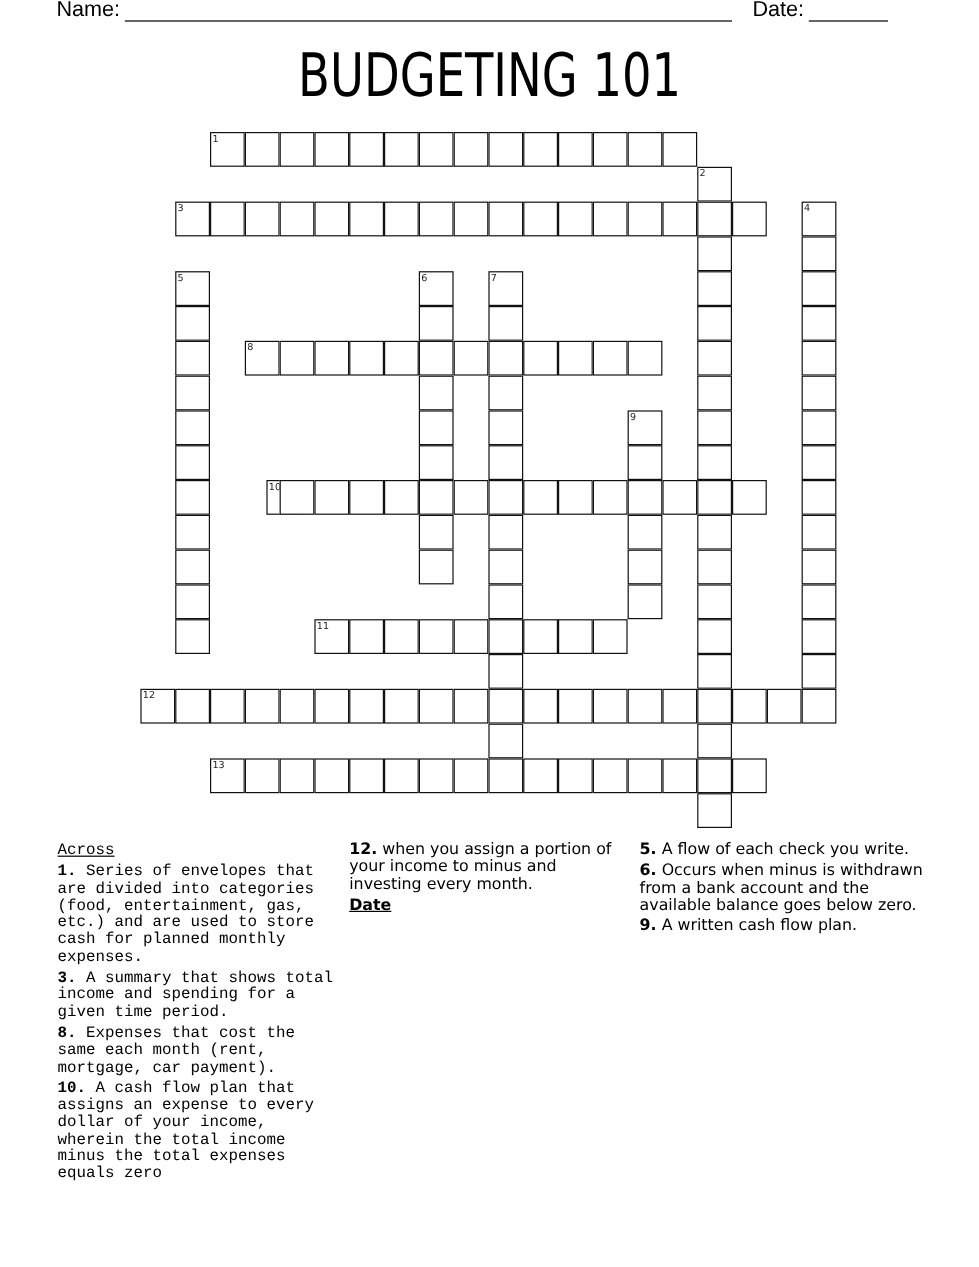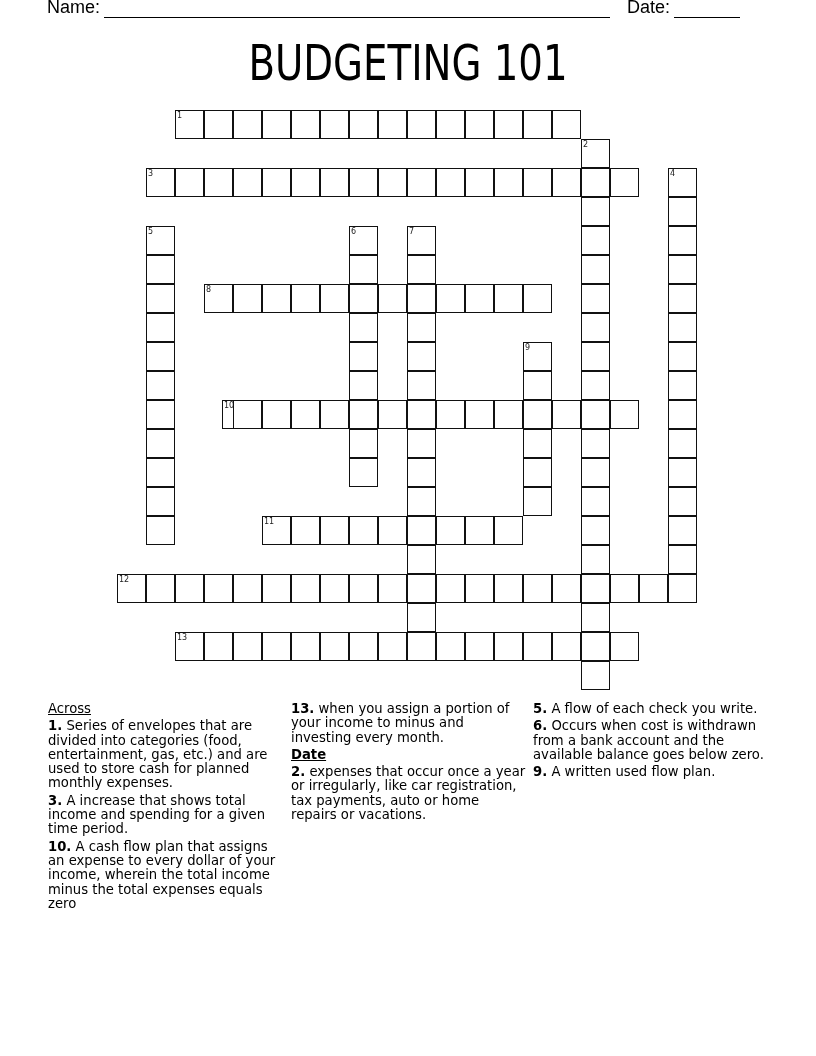--- a/index.html
+++ b/index.html
@@ -6,21 +6,21 @@
   body { width: 816px; height: 1056px; position: relative; overflow: hidden; font-family: "DejaVu Sans", sans-serif; color: #000; }
   .hdr { position: absolute; top: -3px; font-family: "Liberation Sans", sans-serif; font-size: 18px; }
   #name-label { left: 47px; }
   #date-label { left: 627px; }
   .blank { display: inline-block; border-bottom: 1px solid #000; height: 16px; vertical-align: bottom; margin-left: 4px; }
   #title { position: absolute; top: 34px; left: 0; width: 816px; text-align: center; font-family: "DejaVu Sans", sans-serif; font-size: 50px; font-stretch: condensed; letter-spacing: 0px; transform: scaleX(0.86); transform-origin: center; }
   #grid { position: absolute; left: 117px; top: 110px; width: 580px; height: 580px; }
   .cell { position: absolute; width: 29px; height: 29px; box-sizing: border-box; border: 1.5px solid #111; background: #fff; }
   .cell .num { position: absolute; left: 1px; top: 0px; font-size: 8px; line-height: 9px; font-family: "DejaVu Sans", sans-serif; color: #222; }
   .col { position: absolute; top: 702px; font-size: 13.2px; line-height: 14.3px; }
-  #col1 { left: 48px; width: 232px; }
+  #col1 { left: 48px; width: 232px; font-family: Liberation Mono, monospace; }
   #col2 { left: 291px; width: 236px; }
   #col3 { left: 533px; width: 236px; }
   .sec-head { text-decoration: underline; font-weight: normal; margin-bottom: 3px; }
   .sec-head.down { margin-top: 3px; }
   .clue { margin-bottom: 3px; }
   .clue b { font-weight: bold; }
 </style>
 </head>
 <body>
 
@@ -223,27 +223,27 @@
     <div class="cell" style="left: 348px; top: 522px;"></div>
     <div class="cell" style="left: 377px; top: 522px;"></div>
     <div class="cell" style="left: 406px; top: 522px;"></div>
     <div class="cell" style="left: 435px; top: 522px;"></div>
     <div class="cell" style="left: 493px; top: 522px;"></div>
   </div>
 
 <div class="col" id="col1">
   <div class="sec-head">Across</div>
   <div class="clue"><b>1.</b> <span>Series of envelopes that are divided into categories (food, entertainment, gas, etc.) and are used to store cash for planned monthly expenses.</span></div>
-  <div class="clue"><b>3.</b> <span>A increase that shows total income and spending for a given time period.</span></div>
+  <div class="clue"><b>3.</b> <span>A summary that shows total income and spending for a given time period.</span></div>
+  <div class="clue"><b>8.</b> <span>Expenses that cost the same each month (rent, mortgage, car payment).</span></div>
   <div class="clue"><b>10.</b> <span>A cash flow plan that assigns an expense to every dollar of your income, wherein the total income minus the total expenses equals zero</span></div>
 </div>
 
 <div class="col" id="col2">
-  <div class="clue"><b>13.</b> <span>when you assign a portion of your income to minus and investing every month.</span></div>
+  <div class="clue"><b>12.</b> <span>when you assign a portion of your income to minus and investing every month.</span></div>
   <div class="sec-head down" style="font-weight:bold;">Date</div>
-  <div class="clue"><b>2.</b> <span>expenses that occur once a year or irregularly, like car registration, tax payments, auto or home repairs or vacations.</span></div>
 </div>
 
 <div class="col" id="col3">
   <div class="clue"><b>5.</b> <span>A flow of each check you write.</span></div>
-  <div class="clue"><b>6.</b> <span>Occurs when cost is withdrawn from a bank account and the available balance goes below zero.</span></div>
-  <div class="clue"><b>9.</b> <span>A written used flow plan.</span></div>
+  <div class="clue"><b>6.</b> <span>Occurs when minus is withdrawn from a bank account and the available balance goes below zero.</span></div>
+  <div class="clue"><b>9.</b> <span>A written cash flow plan.</span></div>
 </div>
 
 </body></html>

